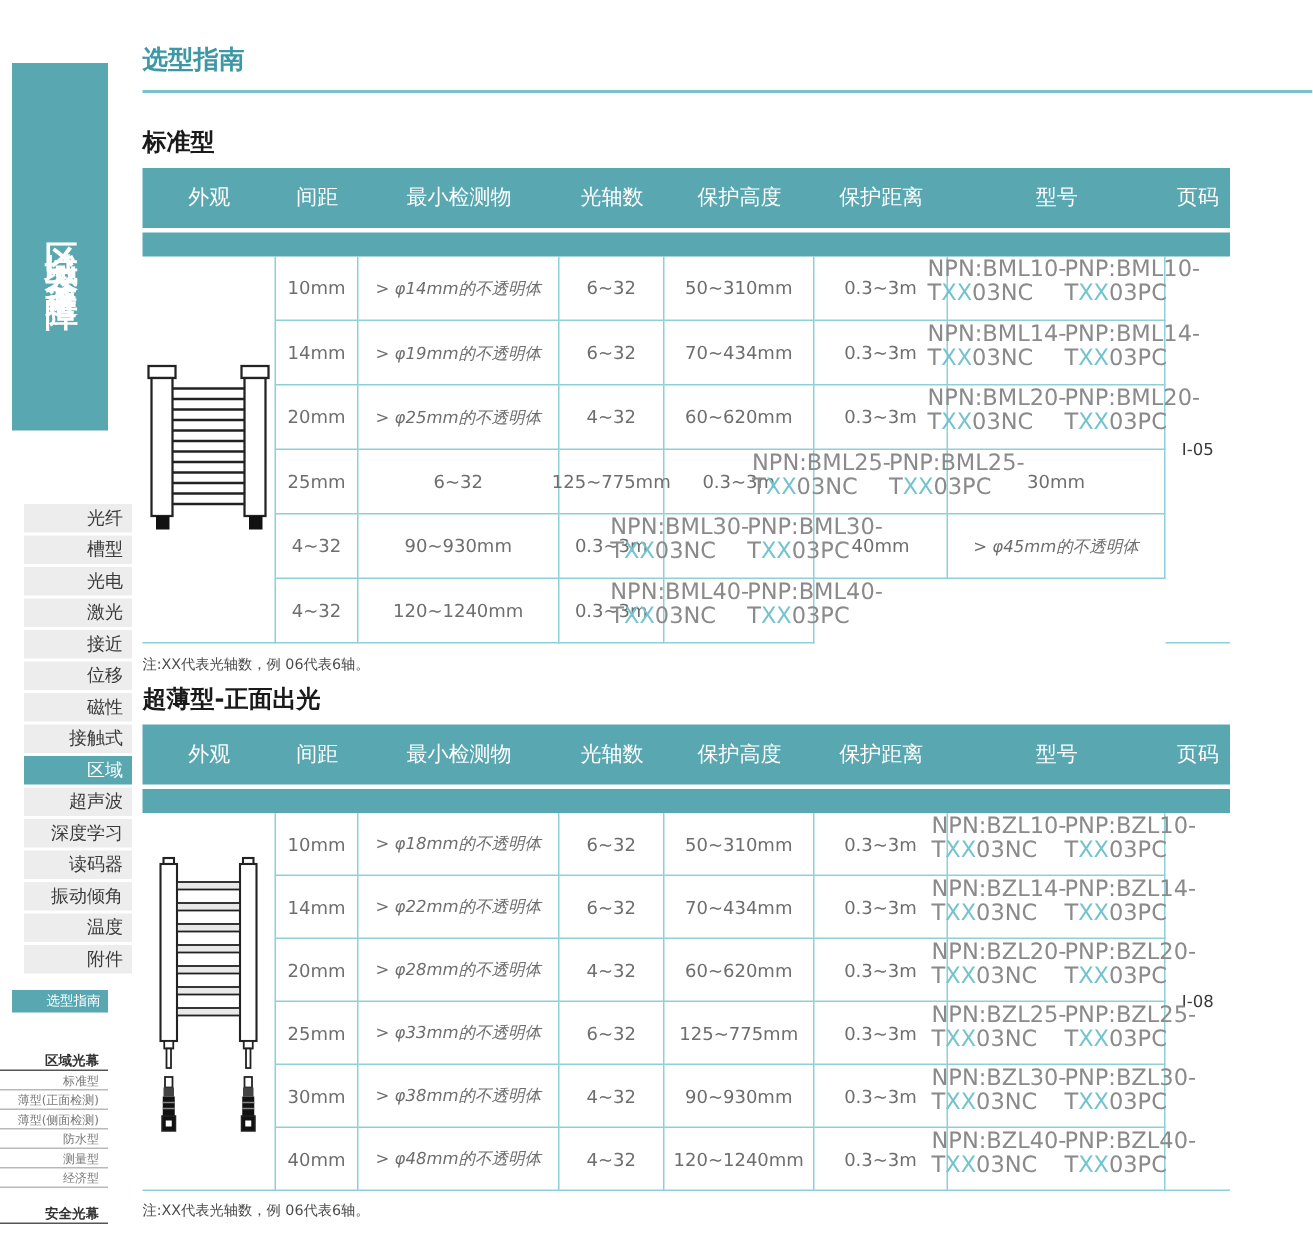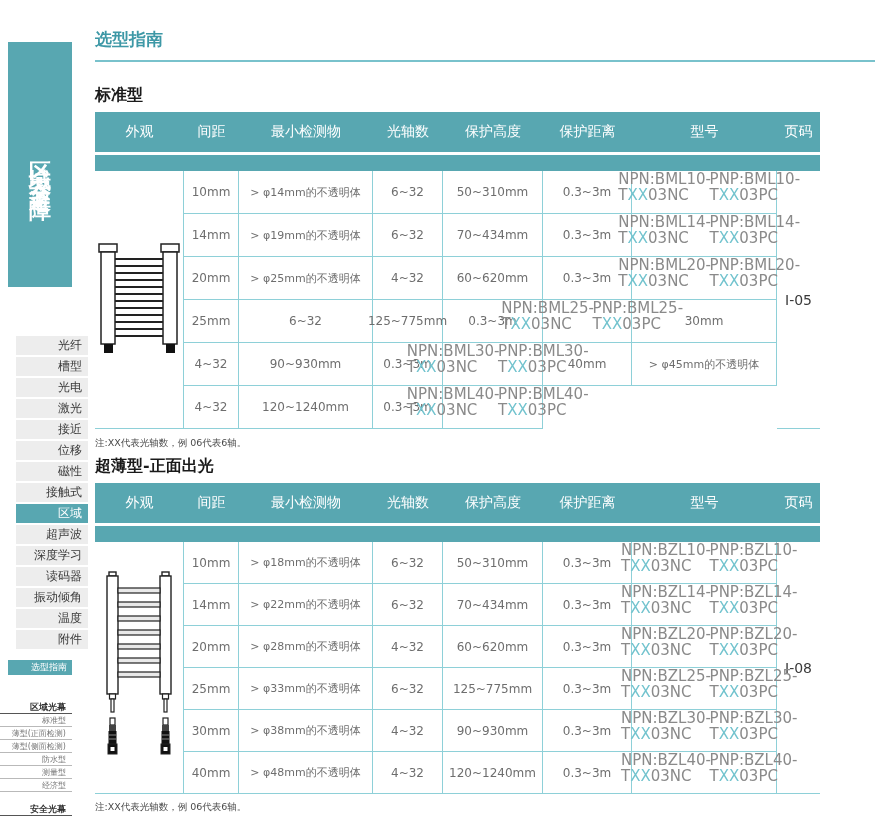--- a/index.html
+++ b/index.html
@@ -41,22 +41,22 @@
   .thead{display:flex;height:40px;background:var(--teal);}
   .thead .hcell{color:#fff;font-weight:normal;font-size:14px;display:flex;align-items:center;justify-content:center;}
   .tstrip{height:16px;background:var(--teal);margin-top:3px;}
   .tbody{display:grid;grid-template-columns:89px 55px 134px 70px 100px 89px 145px 43px;}
   .tbl1 .tbody{grid-auto-rows:43px;} .tbl2 .tbody{grid-auto-rows:42px;}
   .cell{border-right:1px solid var(--border);border-bottom:1px solid var(--border);
     display:flex;align-items:center;justify-content:center;font-size:12px;color:var(--cell-text);}
   .appearance-cell{grid-column:1;grid-row:1/span 6;border-right:1px solid var(--border);
     border-bottom:1px solid var(--border);display:flex;align-items:center;justify-content:center;}
   .pageref-cell{grid-column:8;grid-row:1/span 6;border-bottom:1px solid var(--border);
-    display:flex;align-items:center;justify-content:center;font-size:14px;color:#3a3a3a;text-align:center;}
-  .minobj{font-size:11px;}
+    display:flex;align-items:center;justify-content:center;font-size:11px;color:#3a3a3a;text-align:center;}
+  .minobj{font-size:11px;font-style:italic;}
   .model-cell{align-items:flex-start;justify-content:center;
     padding-left:9px;font-size:15px;color:var(--model-text);line-height:16px;}
   .model-cell .xx{color:var(--xx);}
   .note{position:absolute;left:0;width:725px;text-align:left;font-size:9.5px;color:#4a4a4a;}
   .note1{top:437px;} .note2{top:801px;}
 
   svg{display:block;}
 </style>
 </head>
 <body>

